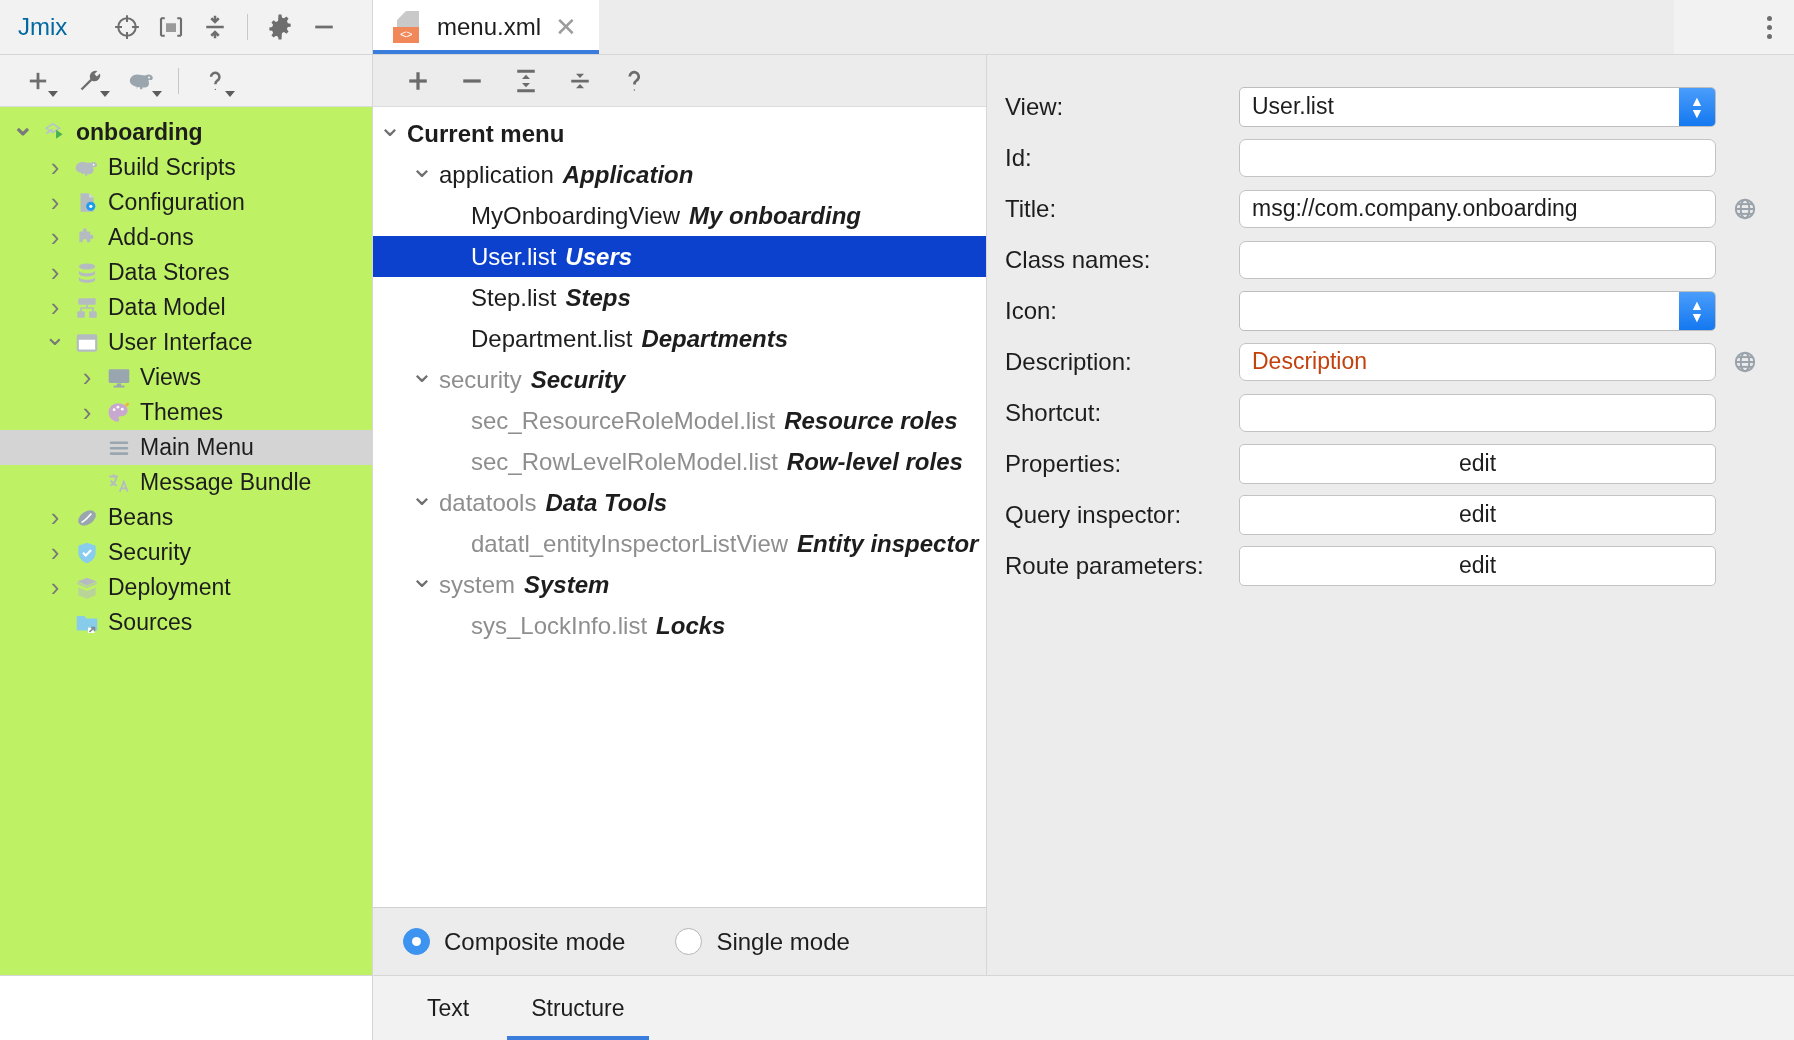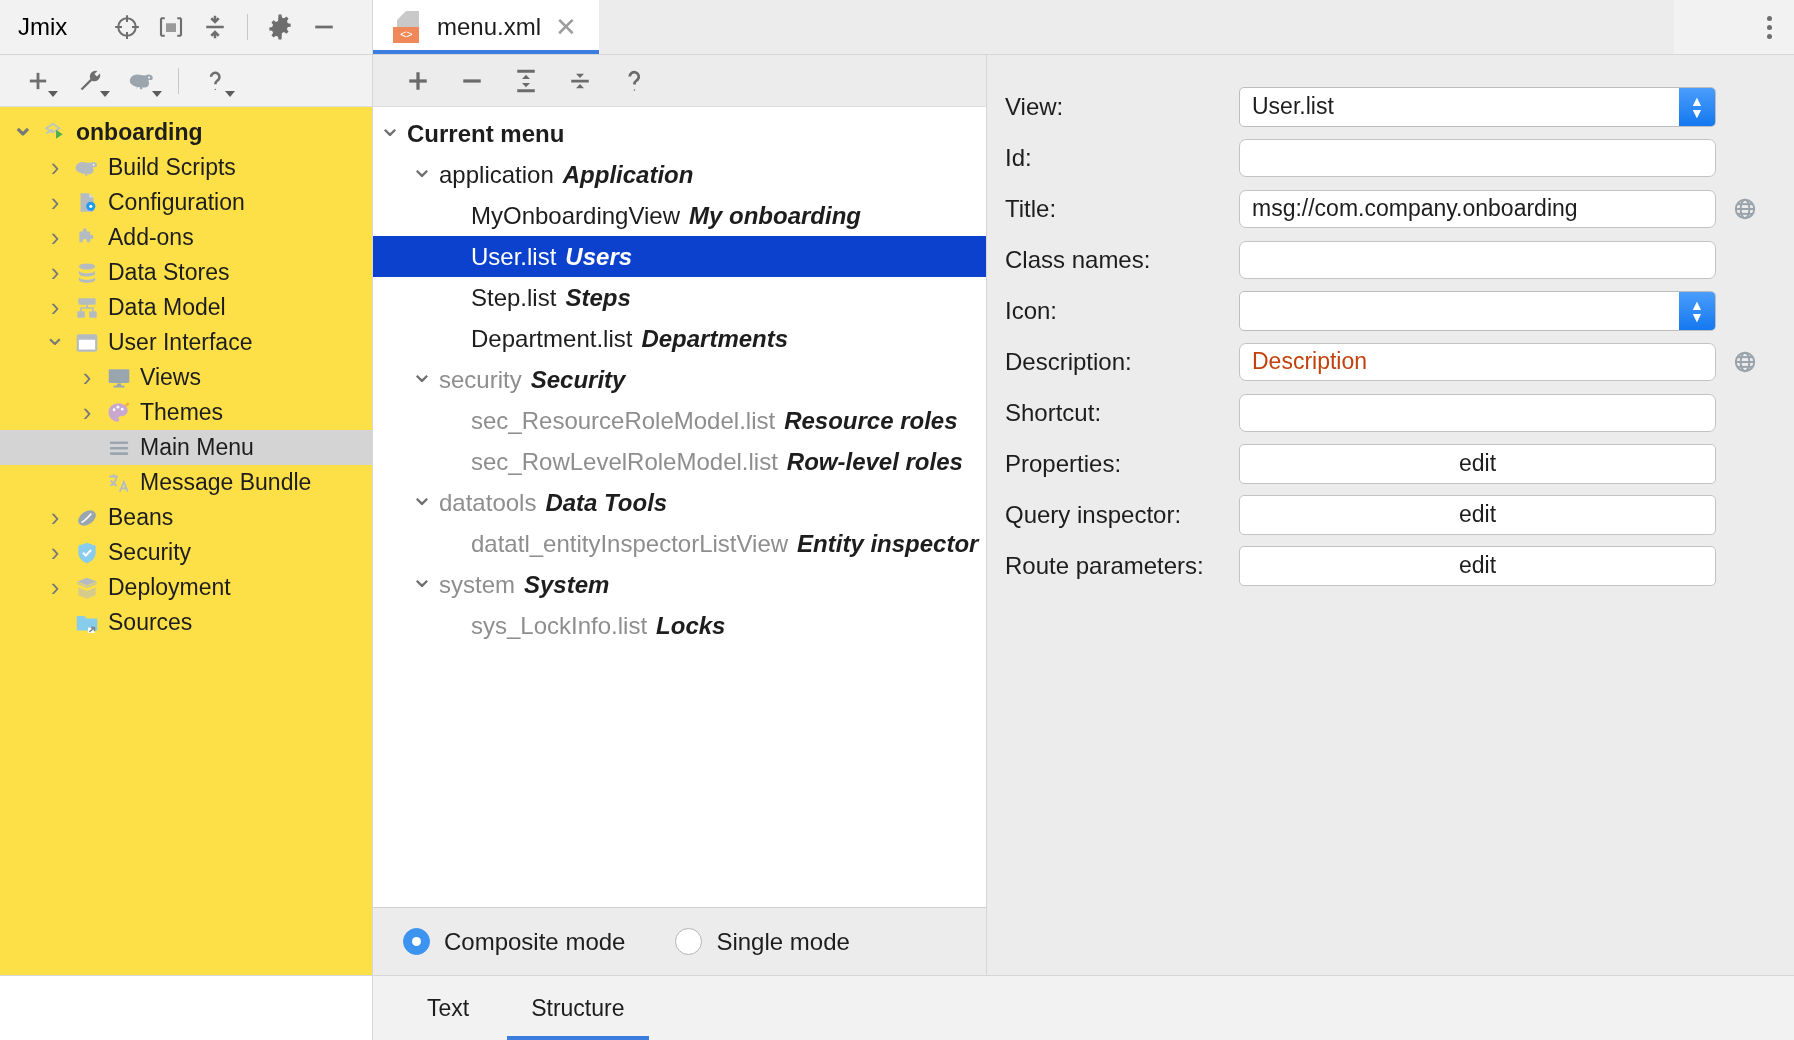--- a/index.html
+++ b/index.html
@@ -34,21 +34,21 @@
     width: 373px;
     display: flex;
     align-items: center;
     padding-left: 18px;
     gap: 0px;
     border-right: 1px solid #d6d6d6;
     background: #f2f2f2;
   }
   .jmix-label {
     font-size: 24px;
-    color: #000000;
+    color: #0369a1;
     margin-right: 38px;
   }
   .tb-icon {
     width: 44px; height: 44px;
     display: flex; align-items: center; justify-content: center;
     color: #6e6e6e;
   }
   .tb-sep {
     width: 1px; height: 26px; background: #c8c8c8; margin: 0 10px;
   }
@@ -136,21 +136,21 @@
     width: 0; height: 0;
     border-left: 5px solid transparent;
     border-right: 5px solid transparent;
     border-top: 6px solid #5c5c5c;
   }
 
   .project-tree {
     flex: 1;
     overflow: hidden;
     padding-top: 8px;
-    background: #fde047;
+    background: #bef264;
   }
   .ptree-row {
     display: flex; align-items: center;
     height: 35px;
     padding-left: 8px;
     font-size: 23px;
     color: #1d1d1d;
     white-space: nowrap;
   }
   .ptree-row.selected { background: #d4d4d4; }

